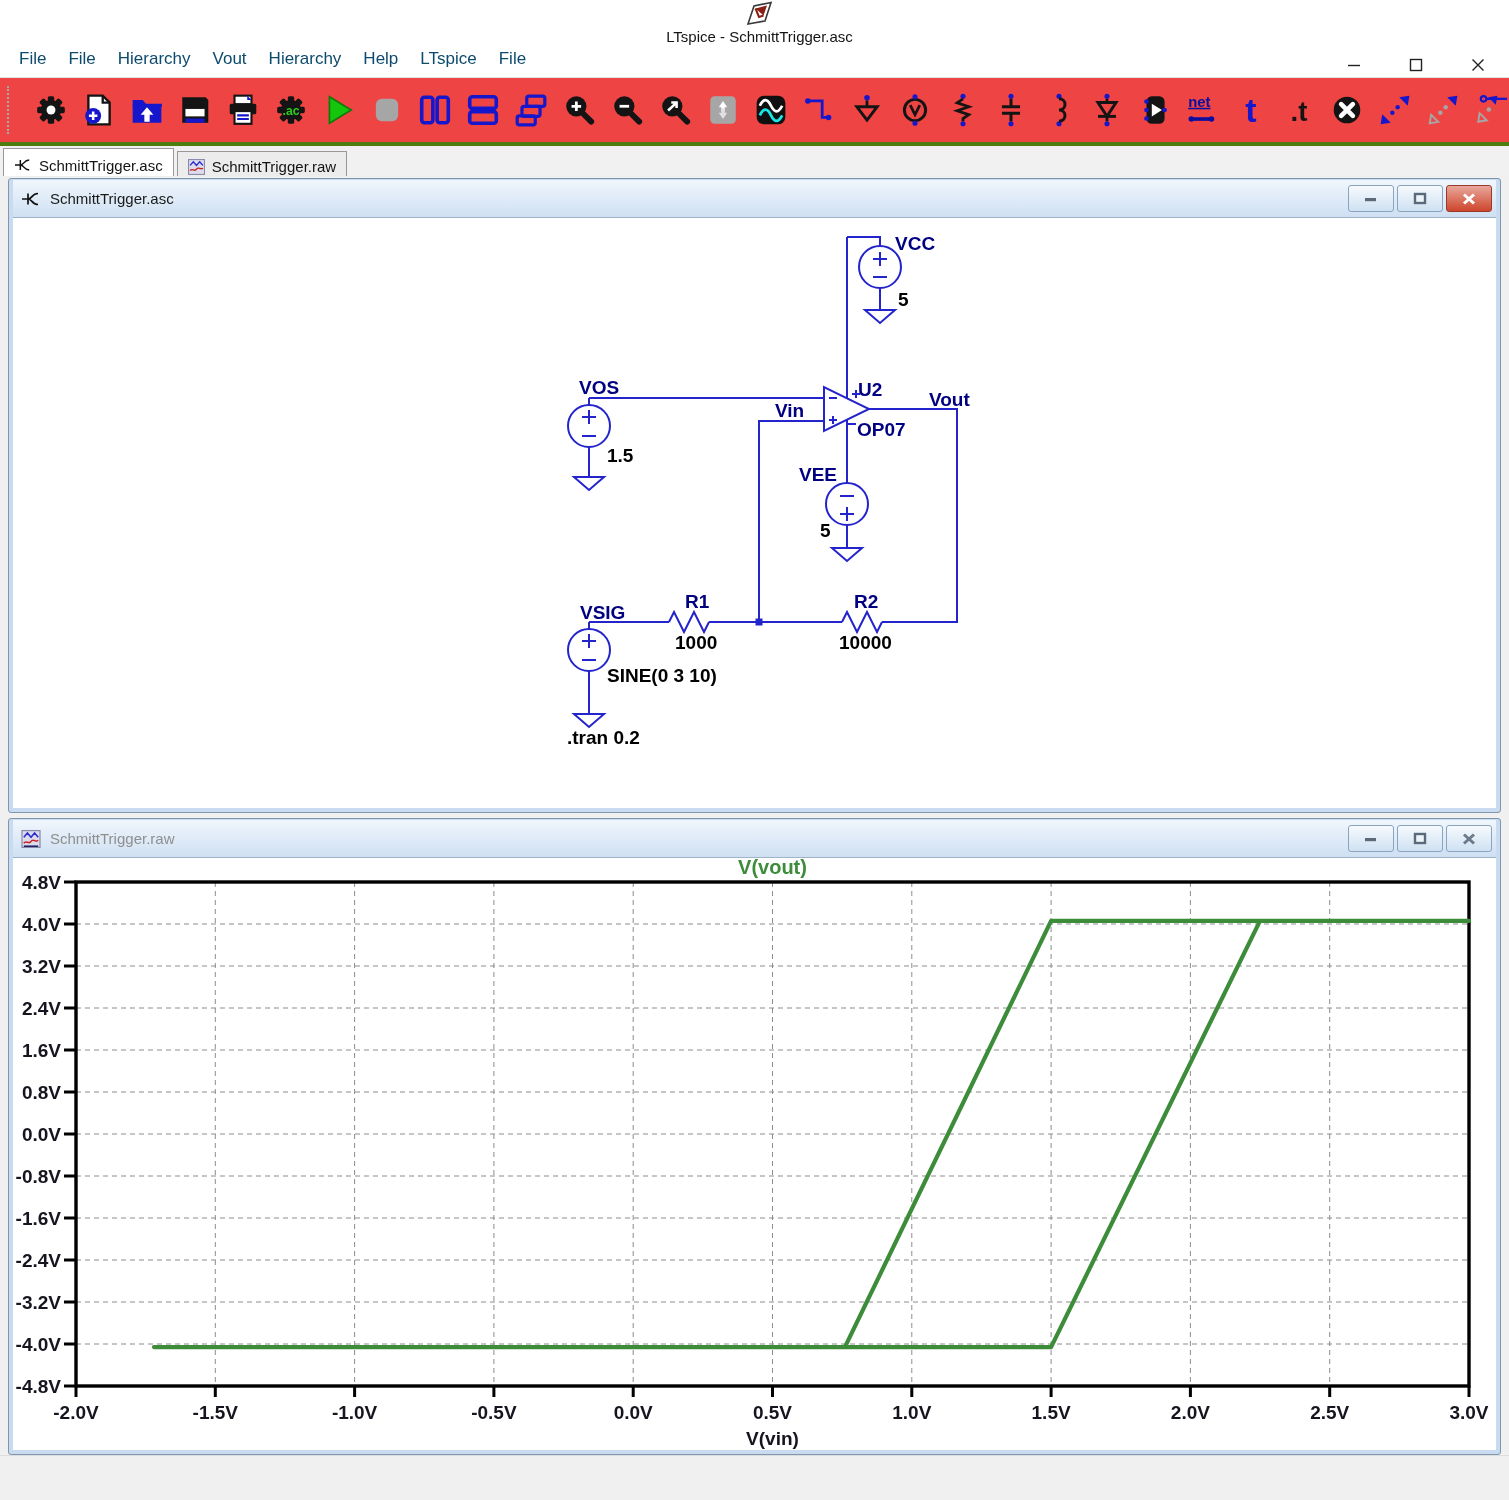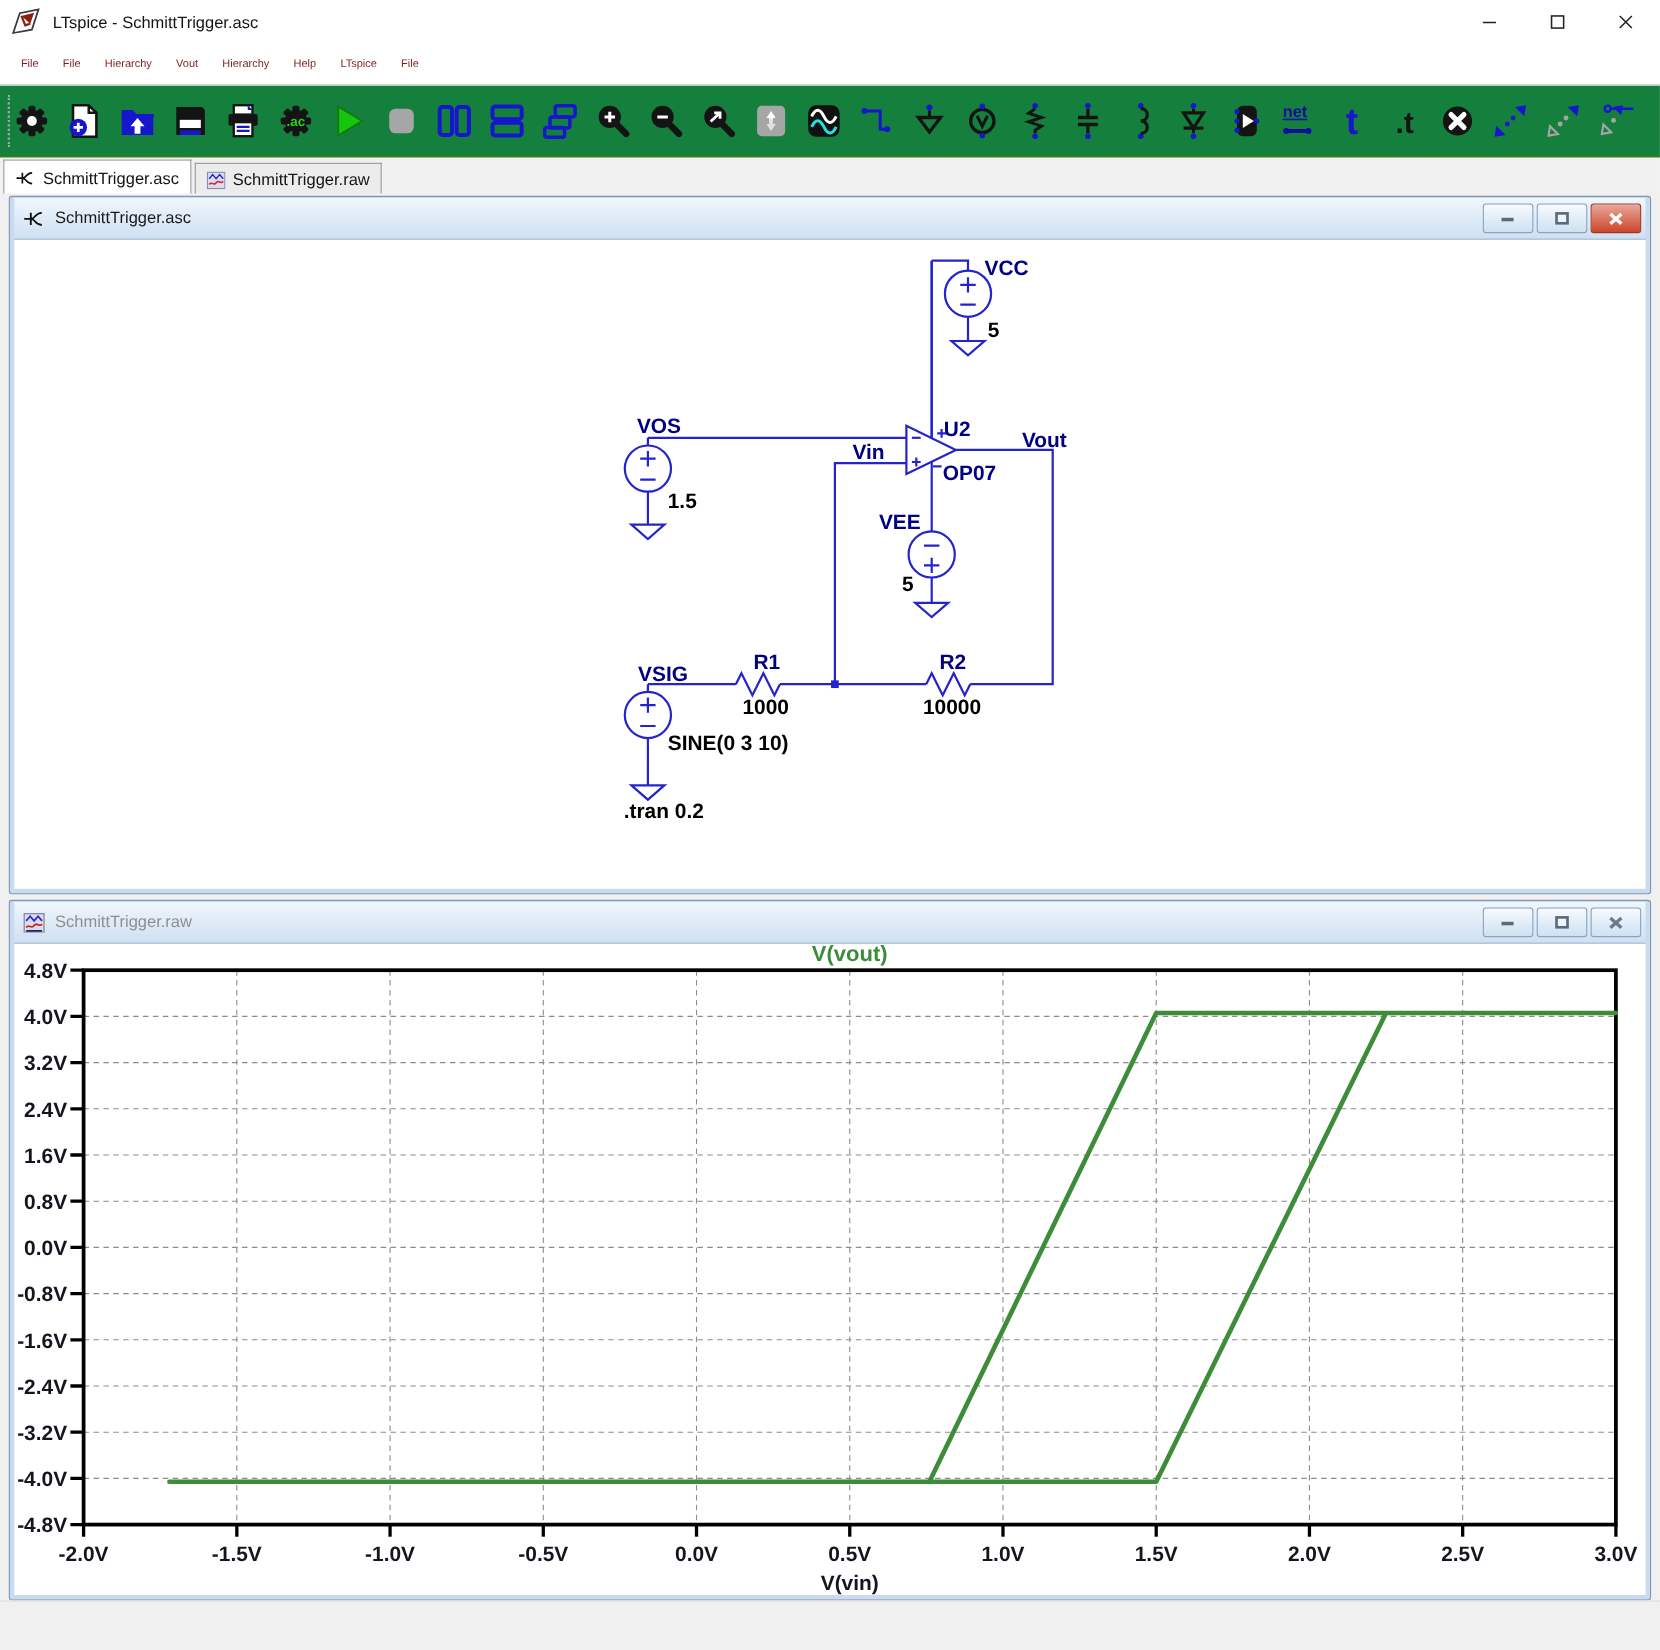--- a/index.html
+++ b/index.html
@@ -1,30 +1,30 @@
 <!DOCTYPE html>
 <html><head>
 <meta charset="utf-8">
 <style>
   html,body{margin:0;padding:0;background:#e6e6e6;}
   #app{position:relative;width:1509px;height:1500px;background:#ffffff;font-family:"Liberation Sans",sans-serif;overflow:hidden;}
 
   
-  .titlebar{height:40px;display:flex;align-items:center;background:#ffffff;}
+  .titlebar{height:40px;display:flex;align-items:center;background:#ffffff;flex-direction:column;}
   .appicon{margin-left:10px;width:28px;height:28px;}
   .apptitle{margin-left:10px;font-size:15px;color:#141414;}
   .wincontrols{margin-left:auto;display:flex;height:100%;}
   .wbtn{width:62px;height:40px;display:flex;align-items:center;justify-content:center;}
 
   
   .menubar{height:37px;display:flex;align-items:center;background:#ffffff;padding-left:8px;}
-  .menu-item{padding:0 11px;font-size:10px;color:#7f1d1d;height:100%;display:flex;align-items:center;cursor:default;}
-
-  
-  .toolbar{height:64px;background:#15803d;border-top:1px solid #e3e3e3;border-bottom:1px solid #4d7c0f;display:flex;align-items:center;padding-left:12px;overflow:hidden;position:relative;}
+  .menu-item{padding:0 11px;font-size:17px;color:#0c4a6e;height:100%;display:flex;align-items:center;cursor:default;}
+
+  
+  .toolbar{height:64px;background:#ef4444;border-top:1px solid #e3e3e3;border-bottom:4px solid #4d7c0f;display:flex;align-items:center;padding-left:34px;overflow:hidden;position:relative;}
   .toolbar::before{content:"";position:absolute;left:7px;top:8px;bottom:8px;border-left:2px dotted #a8a8a8;}
   .tb-btn{width:34px;height:34px;margin-right:14px;flex:0 0 auto;}
   .tb-btn svg{display:block;}
   svg text{font-family:"Liberation Sans",sans-serif;}
 
   
   .tabbar{height:35px;background:#f1f1f1;display:flex;align-items:flex-end;padding-left:3px;}
   .tab{height:29px;display:flex;align-items:center;padding:0 10px;font-size:15px;color:#141414;background:#ececec;border:1px solid #999;margin-right:3px;border-bottom:none;}
   .tab.active{background:#ffffff;height:32px;}
   .tab .ticon{margin-right:7px;display:flex;}

